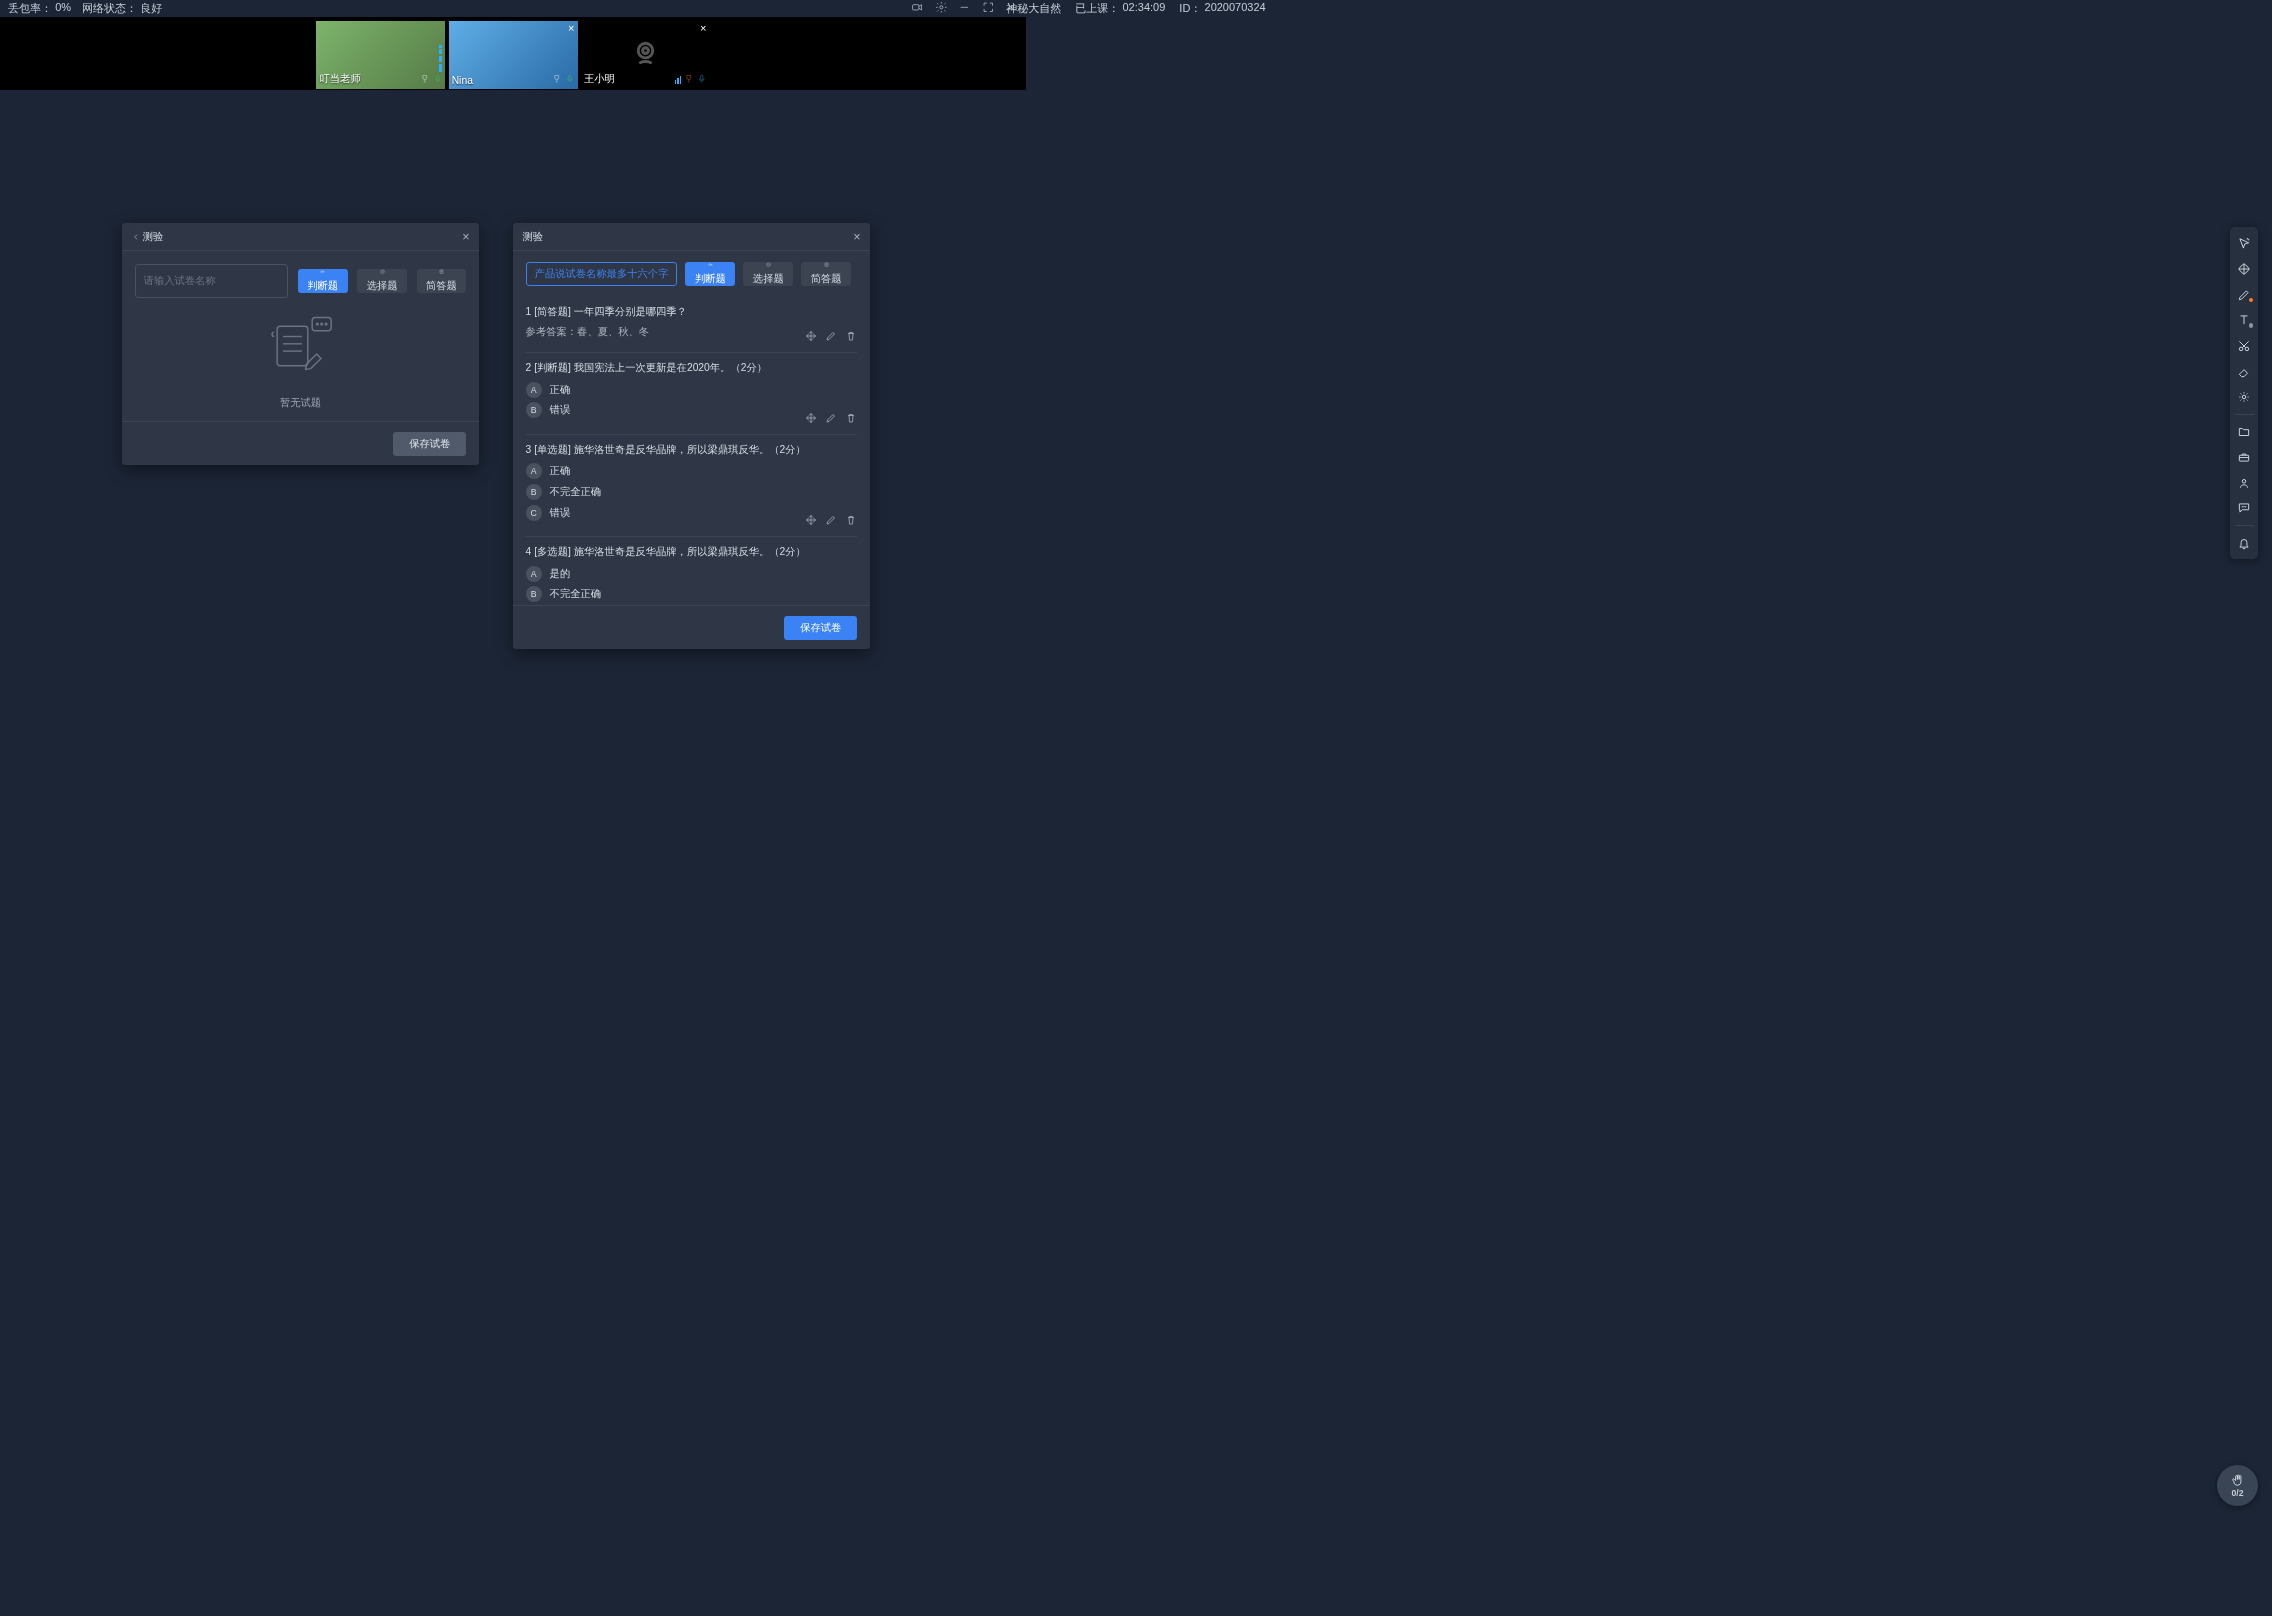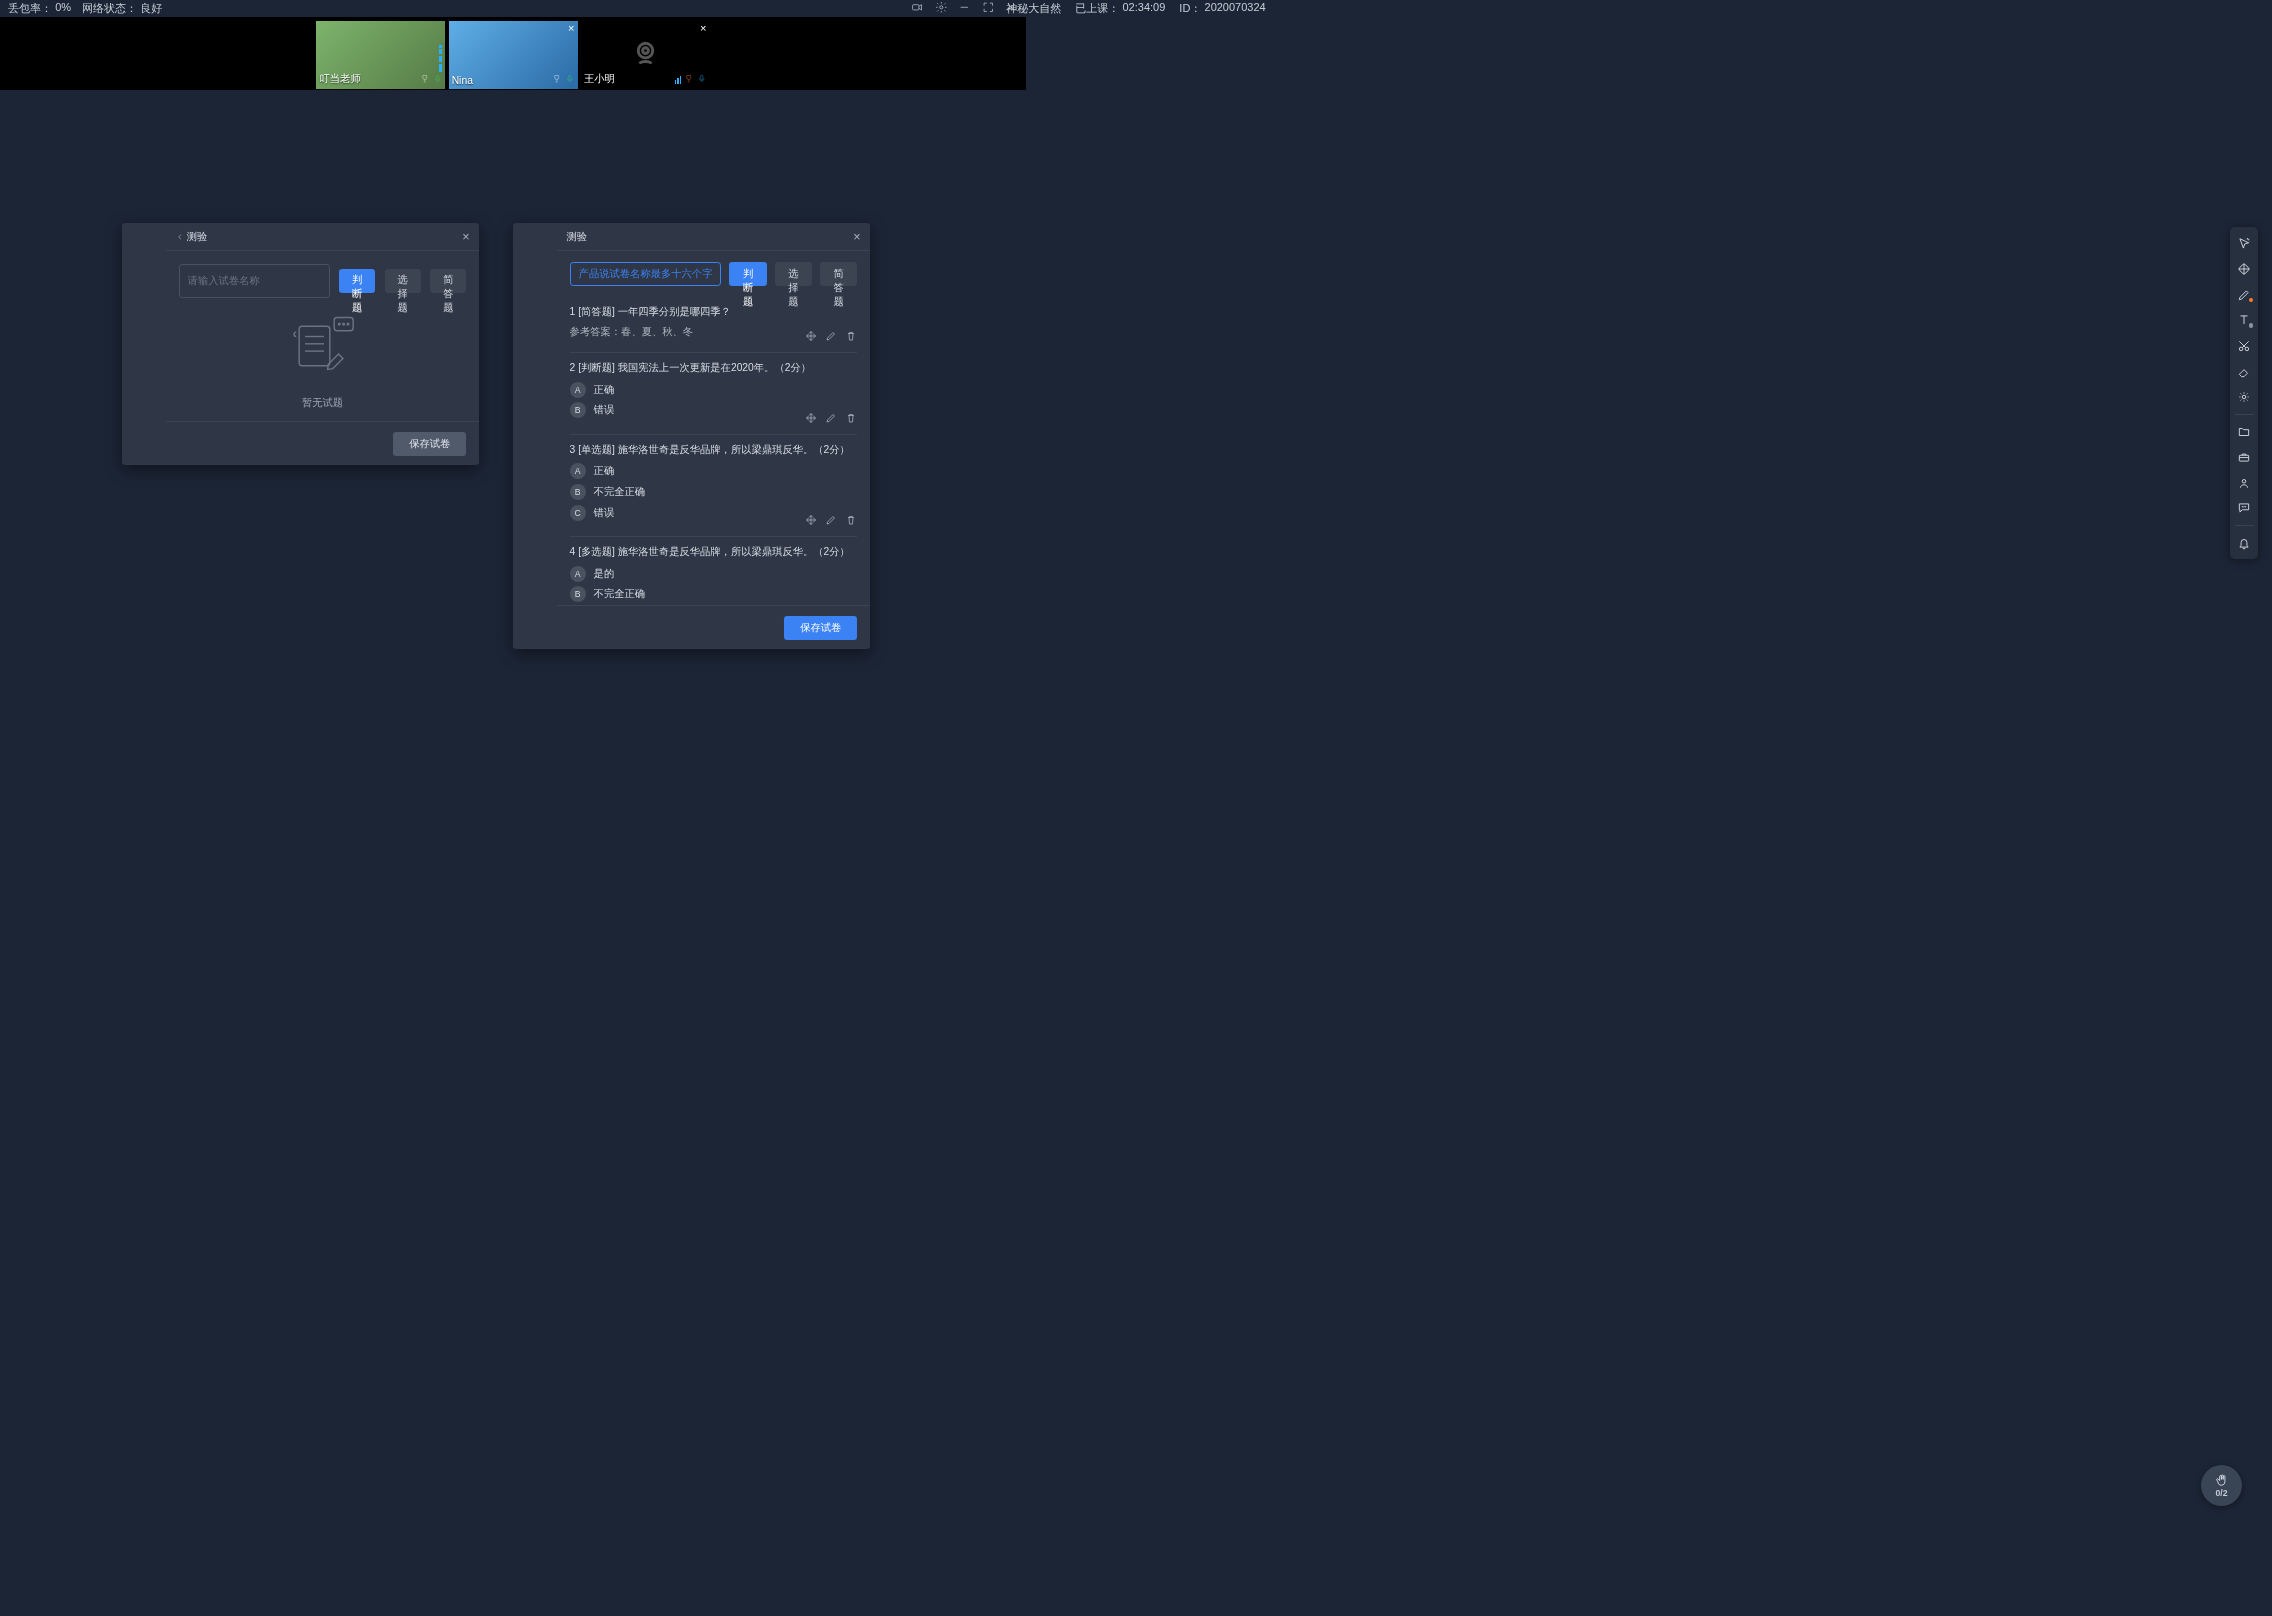--- a/index.html
+++ b/index.html
@@ -74,38 +74,38 @@
   }
   .right-toolbar .tool {
     width: 25px; height: 24px; display: flex; align-items: center; justify-content: center;
     cursor: pointer; position: relative;
   }
   .right-toolbar .divider { width: 19px; height: 0.8px; background: #39424f; margin: 3.2px 0; }
   .right-toolbar .tool svg { width: 14px; height: 14px; stroke: #d6dde5; fill: none; stroke-width: 1.6; }
   .right-toolbar .tool .dot { position:absolute; right:3.2px; bottom:4.7px; width:4.7px; height:4.7px; border-radius:50%; background:#ff7a30; }
 
   .hand-badge {
-    position: absolute; right: 30px; bottom: 110px;
+    position: absolute; right: 14px; bottom: 110px;
     width: 41px; height: 41px; border-radius: 50%;
     background: #394454; display:flex; flex-direction:column;
     align-items:center; justify-content:center; gap:1.6px;
     box-shadow: 0 1.6px 6.3px rgba(0,0,0,.4);
     cursor:pointer;
     font-weight:bold;
   }
   .hand-badge svg { width:14px; height:14px; stroke:#d6dde5; fill:none; stroke-width:1.6; }
   .hand-badge span { font-size: 8.7px; color:#c5cdd6; }
 
   
   .panel {
     position: absolute;
     background: #2f3746;
     border-radius: 3.2px;
     box-shadow: 0 4.7px 16px rgba(0,0,0,.45);
-    display:flex; flex-direction:column;padding-left:44px;
+    display:flex; flex-direction:column;
   }
   .panel-header {
     height: 28px; display: flex; align-items: center;
     padding: 0 9.5px; color: #d6dde5; font-size: 10.3px;
     border-bottom: 0.8px solid #3c4452;
   }
   .panel-header .back { cursor:pointer; display:flex; align-items:center; gap:3.2px;}
   .panel-header .close { margin-left:auto; cursor:pointer; font-size:12.6px; color:#aab2bc;}
   .panel-body { flex:1; padding: 12.6px; overflow:hidden; }
   .panel-footer {

